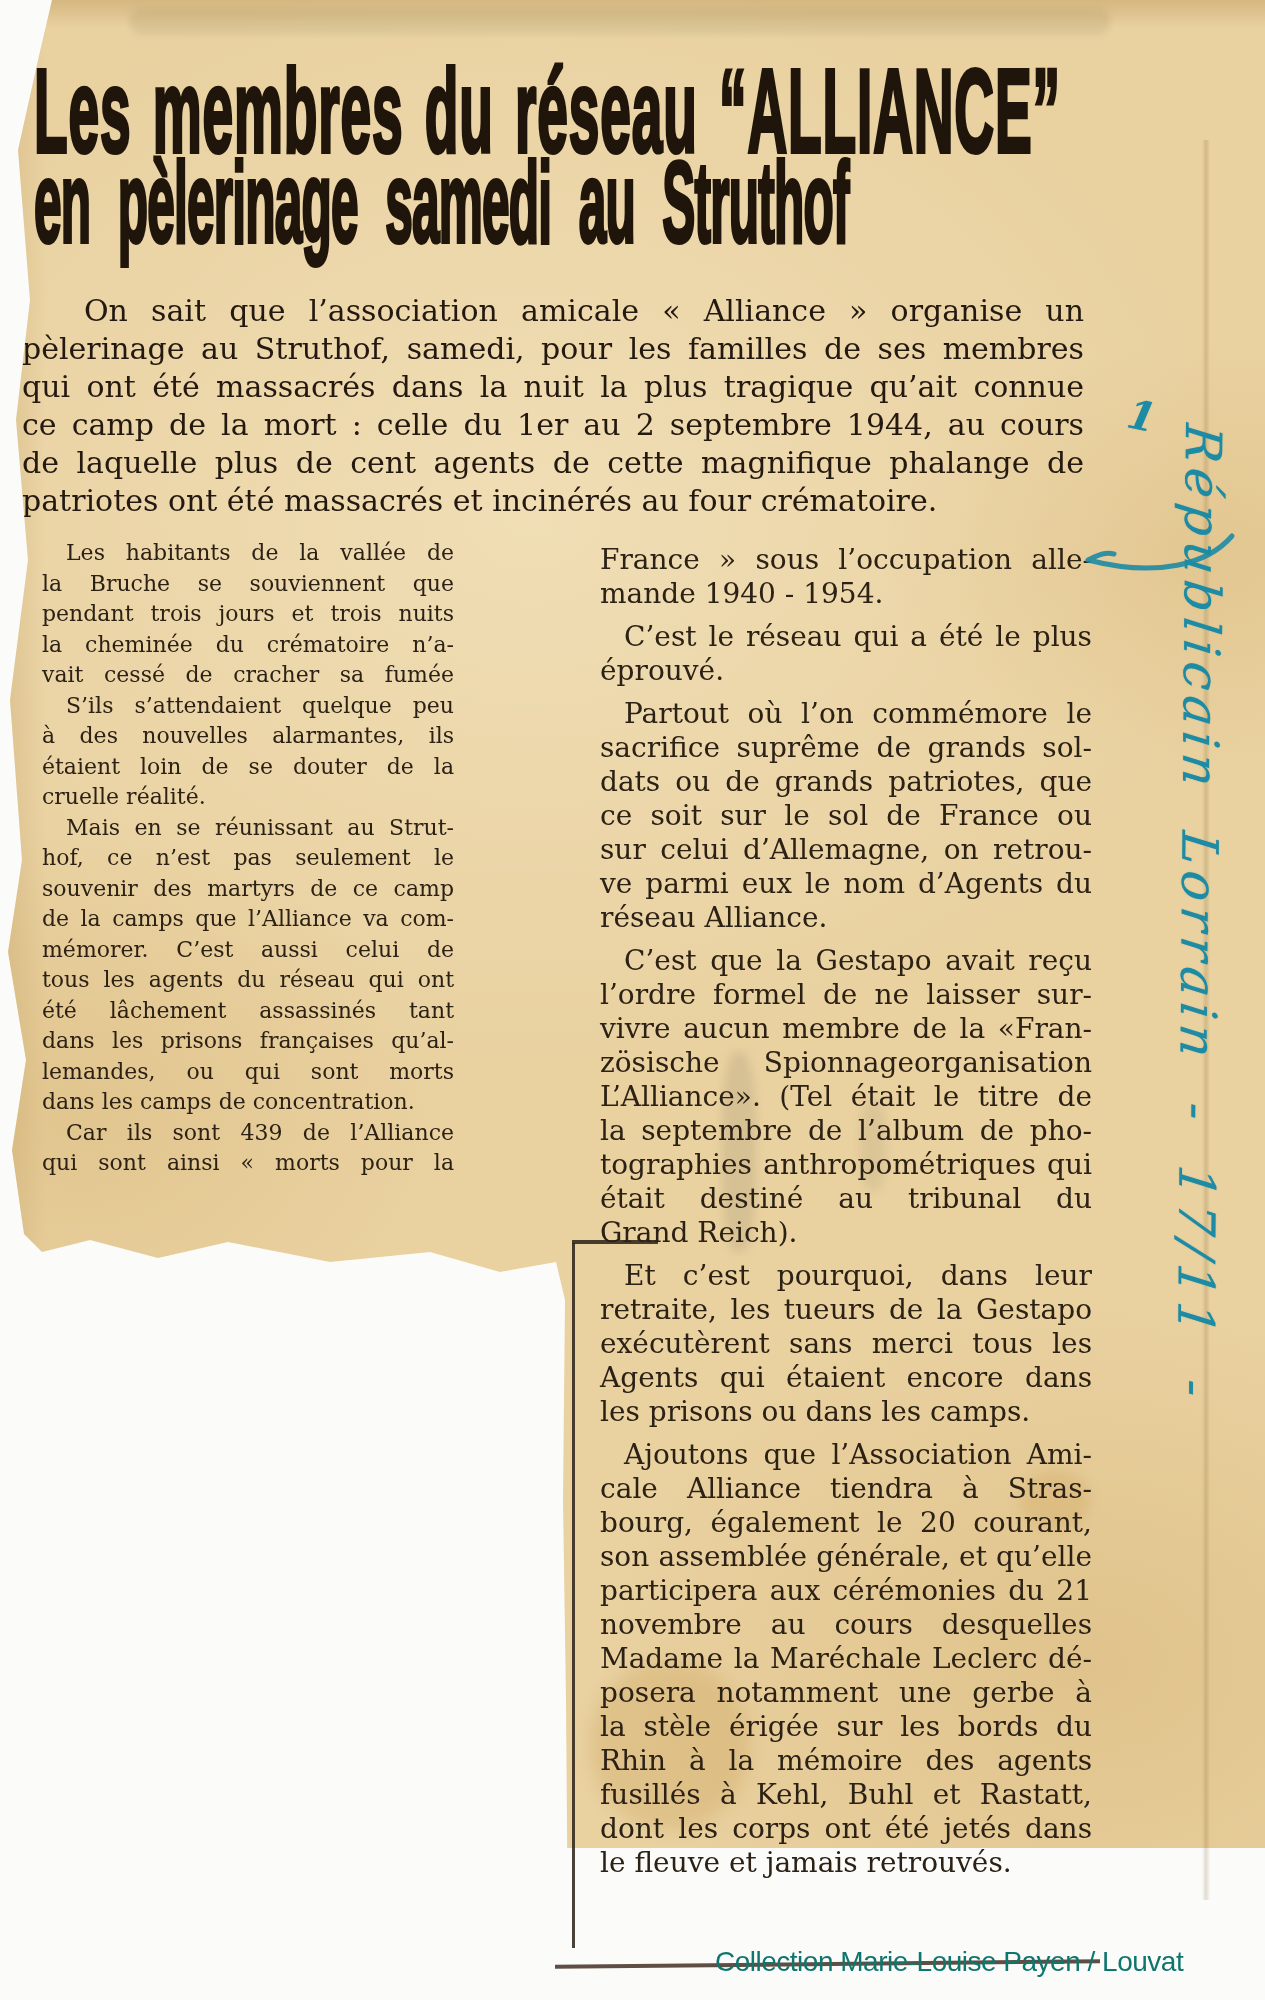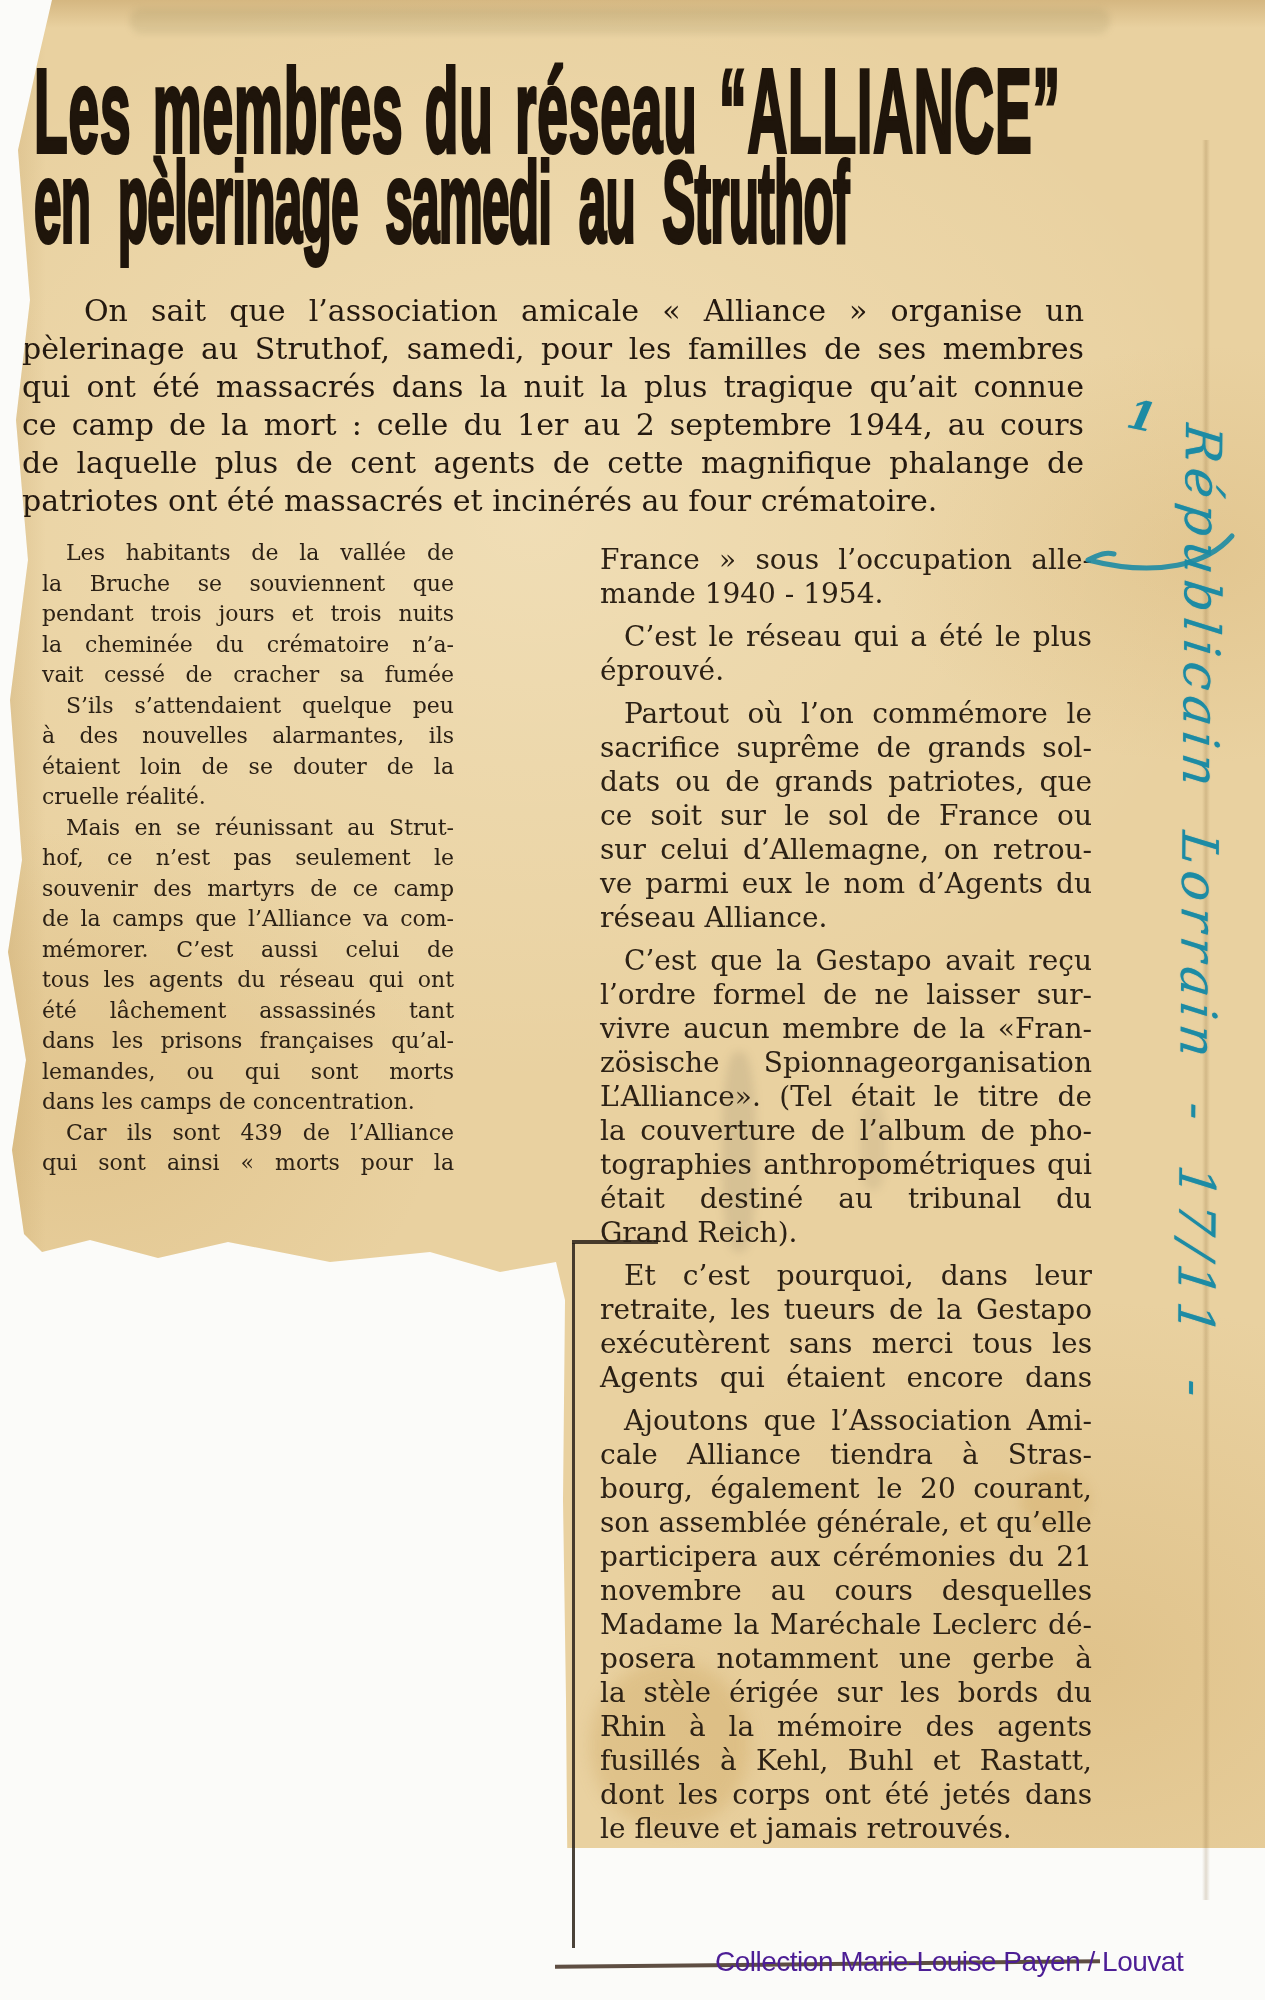--- a/index.html
+++ b/index.html
@@ -49,21 +49,21 @@
   #marginnote{position:absolute;left:1232px;top:428px;width:1050px;height:54px;
     transform:rotate(90.5deg) skewX(-6deg);transform-origin:0 0;
     font-style:italic;font-size:50px;letter-spacing:6px;word-spacing:18px;
     color:#1d8ba4;white-space:nowrap;text-shadow:0 0 1px rgba(29,139,164,.6);}
   #marginmark{position:absolute;left:1128px;top:392px;font-size:40px;font-style:italic;
     font-weight:bold;color:#1d8ba4;transform:rotate(12deg);text-shadow:0 0 1px rgba(29,139,164,.6);}
   #flourish{position:absolute;left:1080px;top:530px;}
   #creaseline{position:absolute;left:555px;top:1962px;width:545px;height:4px;
     background:rgba(50,30,15,0.78);transform:rotate(-0.6deg);}
   #caption{position:absolute;left:715px;top:1946px;font-family:"Liberation Sans",sans-serif;
-    font-size:28px;letter-spacing:-0.5px;color:#4c1d95;white-space:nowrap;}
+    font-size:28px;letter-spacing:-0.5px;color:#0f766e;white-space:nowrap;}
 </style>
 </head>
 <body>
 
 <div id="paper">
   <div class="stain" id="ghost1"></div>
   <div class="stain" id="stain1"></div>
   <div class="stain" id="stain2"></div>
   <div class="stain" id="smudge1"></div>
   <div class="stain" id="smudge2"></div>
@@ -131,30 +131,31 @@
         <div class="ln j">sur celui d’Allemagne, on retrou-</div>
         <div class="ln j">ve parmi eux le nom d’Agents du</div>
         <div class="ln">réseau Alliance.</div>
       </div>
       <div class="para">
         <div class="ln j ind">C’est que la Gestapo avait reçu</div>
         <div class="ln j">l’ordre formel de ne laisser sur-</div>
         <div class="ln j">vivre aucun membre de la «Fran-</div>
         <div class="ln j">zösische Spionnageorganisation</div>
         <div class="ln j">L’Alliance». (Tel était le titre de</div>
-        <div class="ln j">la couverture de l’album de pho-</div>
+        <div class="ln j">la septembre de l’album de pho-</div>
         <div class="ln j">tographies anthropométriques qui</div>
         <div class="ln j">était destiné au tribunal du</div>
         <div class="ln">Grand Reich).</div>
       </div>
       <div class="para">
         <div class="ln j ind">Et c’est pourquoi, dans leur</div>
         <div class="ln j">retraite, les tueurs de la Gestapo</div>
         <div class="ln j">exécutèrent sans merci tous les</div>
         <div class="ln j">Agents qui étaient encore dans</div>
+        <div class="ln">les prisons ou dans les camps.</div>
       </div>
       <div class="para">
         <div class="ln j ind">Ajoutons que l’Association Ami-</div>
         <div class="ln j">cale Alliance tiendra à Stras-</div>
         <div class="ln j">bourg, également le 20 courant,</div>
         <div class="ln j">son assemblée générale, et qu’elle</div>
         <div class="ln j">participera aux cérémonies du 21</div>
         <div class="ln j">novembre au cours desquelles</div>
         <div class="ln j">Madame la Maréchale Leclerc dé-</div>
         <div class="ln j">posera notamment une gerbe à</div>

